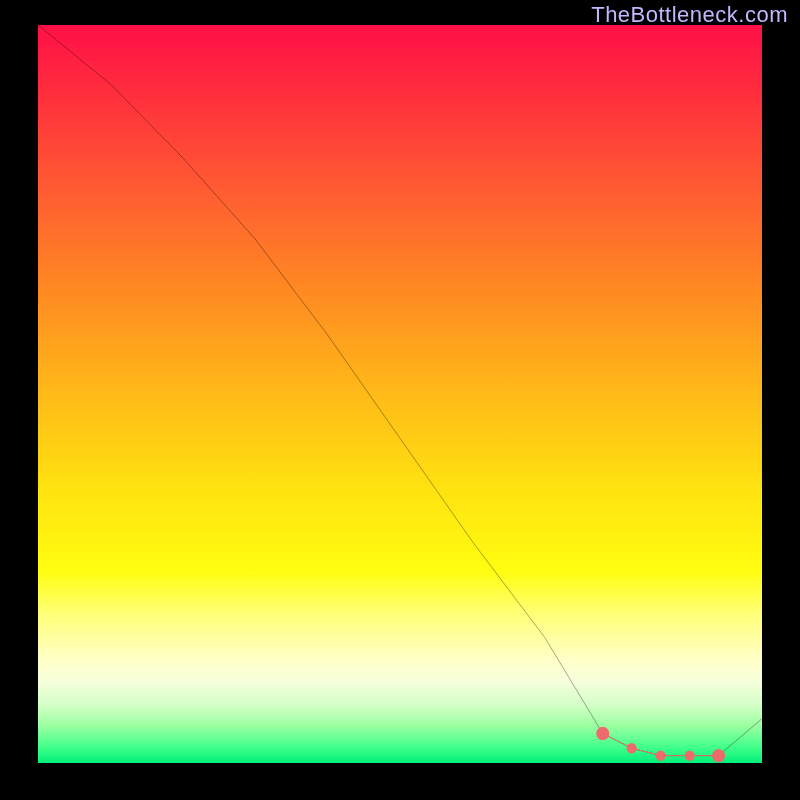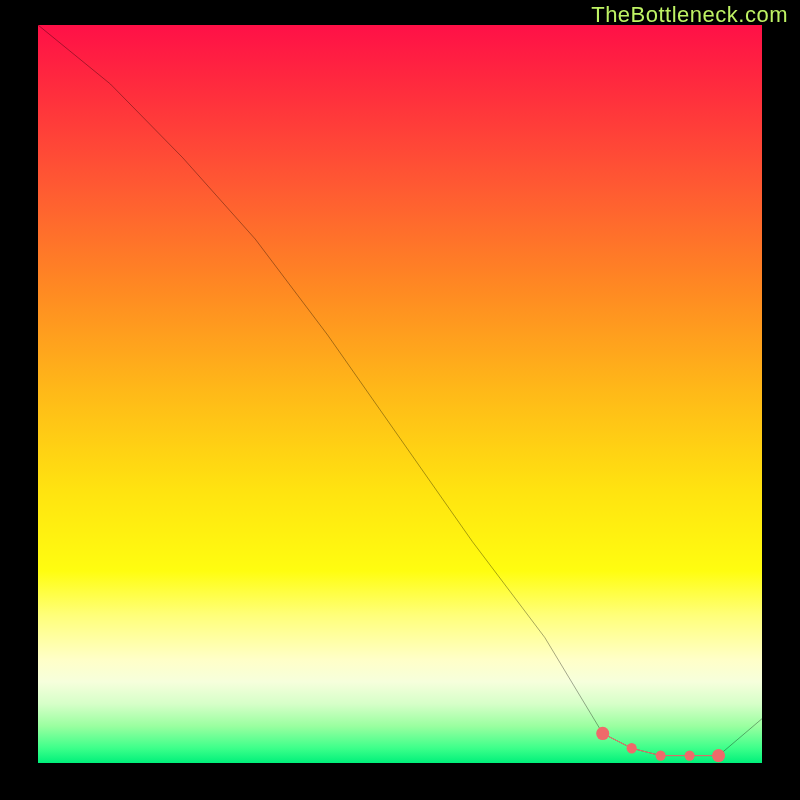--- a/index.html
+++ b/index.html
@@ -47,21 +47,21 @@
     position: absolute;
     left: 0;
     top: 0;
     width: 724px;
     height: 738px;
   }
   .watermark {
     position: absolute;
     top: 2px;
     right: 12px;
-    color: #bef264;
+    color: #c4b5fd;
     font-size: 22px;
     letter-spacing: 0.5px;
   }
 </style>
 </head>
 <body>
 
 <div class="frame">
 
   <div class="plot-area">

